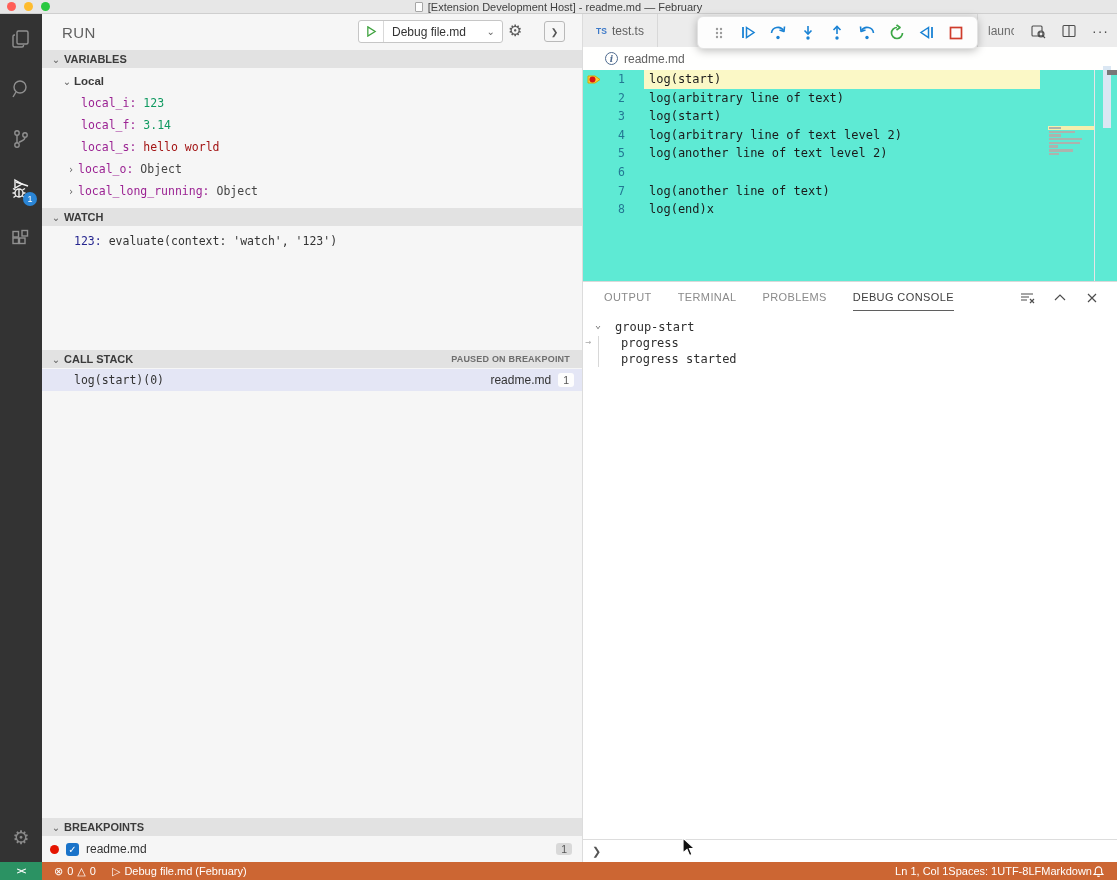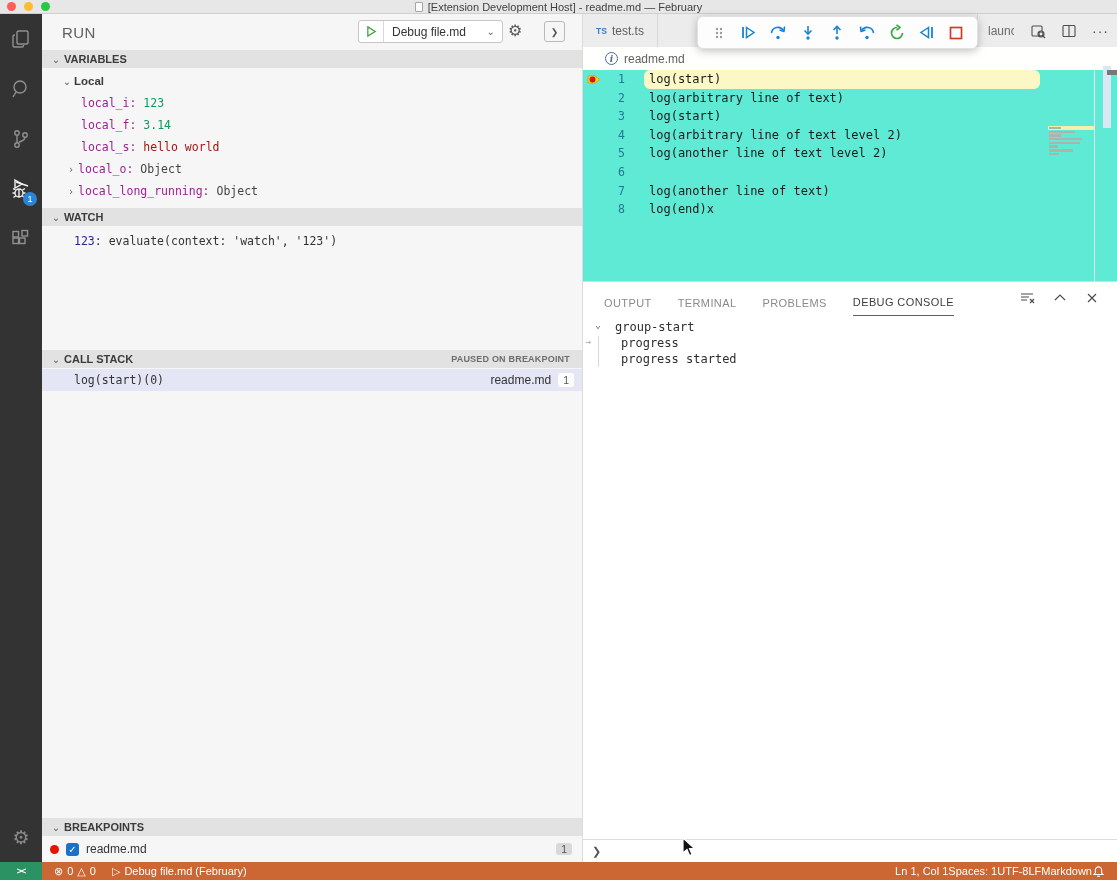--- a/index.html
+++ b/index.html
@@ -67,39 +67,39 @@
   .editor-actions { position:absolute; right:8px; top:0; height:33px; display:flex; align-items:center; gap:15px; }
   .editor-actions svg { stroke:#4d4d4d; fill:none; stroke-width:1.1; }
   .ellipsis-ico { color:#4d4d4d; font-size:14px; letter-spacing:1px; }
 
   .breadcrumb { position:absolute; top:33px; left:0; right:0; height:23px; background:#fffffe; display:flex; align-items:center; padding-left:22px; gap:6px; font-size:12px; color:#616161; }
   .info-ico { width:13px; height:13px; border:1.2px solid #4f6b8f; border-radius:50%; color:#4f6b8f; font-size:9px; font-weight:bold; display:flex; align-items:center; justify-content:center; font-family:"DejaVu Serif",serif; font-style:italic; }
 
   .code { position:absolute; top:56px; left:0; right:0; height:211px; }
   .code-line { position:relative; height:18.6px; line-height:18.6px; font-family:"DejaVu Sans Mono",monospace; font-size:12px; color:#1b1b1b; }
   .code-line .ln { position:absolute; left:20px; width:22px; text-align:right; color:#237893; font-size:11.5px; }
-  .code-line .content { position:absolute; left:61px; width:396px; padding-left:5px; white-space:pre;border-radius:6px; }
+  .code-line .content { position:absolute; left:61px; width:396px; padding-left:5px; white-space:pre; }
   .code-line.current .content { background:#fbf8c6; }
   .bp-glyph { position:absolute; left:4px; top:3px; }
 
   .minimap { position:absolute; left:465px; top:56px; width:46px; height:100px; }
   .mm-hl { position:absolute; left:0; top:0; width:46px; height:4px; background:#f5efad; }
   .mm-bar { height:2.4px; background:#adb3ad; margin-bottom:1.3px; }
   .mm-wrap { position:absolute; top:1px; left:1px; }
   .code-divider { position:absolute; left:511px; top:0; width:1px; height:211px; background:#e6e6e6; }
   .or-thumb { position:absolute; right:6px; top:52px; width:8px; height:62px; background:#dbe7f3; }
   .or-mark { position:absolute; right:0; top:56px; width:10px; height:5px; background:#787878; }
 
   
   .dbg-toolbar { position:absolute; left:697px; top:16px; width:281px; height:33px; background:#fdfdfd; border:1px solid #e2e2e2; border-radius:6px; box-shadow:0 2px 8px rgba(0,0,0,.25); display:flex; align-items:center; justify-content:space-around; padding:0 6px; z-index:5; }
   .dbg-btn { width:22px; height:22px; display:flex; align-items:center; justify-content:center; }
 
   
   .panel { position:absolute; top:267px; left:0; right:0; bottom:0; background:#fff; border-top:1px solid #d9d9d9; }
-  .panel-tabs { position:absolute; top:0; left:0; right:0; height:34px; display:flex; align-items:flex-end; padding-left:21px; gap:26px; }
+  .panel-tabs { position:absolute; top:0; left:0; right:0; height:34px; display:flex; align-items:flex-start; padding-left:21px; gap:26px; }
   .ptab { font-size:11px; letter-spacing:.4px; color:#8a8a8a; padding:9px 0 7px; }
   .ptab.active { color:#3d3d3d; border-bottom:1px solid #5f5f5f; }
   .panel-actions { position:absolute; right:18px; top:8px; display:flex; gap:18px; align-items:center; }
   .panel-actions svg { stroke:#4d4d4d; fill:none; stroke-width:1.2; }
   .console { position:absolute; top:37px; left:0; right:0; height:50px; font-family:"DejaVu Sans Mono",monospace; font-size:12px; color:#2e2e2e; }
   .c-row { position:absolute; height:16px; line-height:16px; }
   .c-chev { position:absolute; left:12px; top:0; color:#616161; font-size:10px; }
   .c-arrow { position:absolute; left:2px; top:17px; color:#a8a8a8; font-size:10px; }
   .c-guide { position:absolute; left:15px; top:17px; width:1px; height:31px; background:#d8d8d8; }
   .console-input { position:absolute; bottom:0; left:0; right:0; height:23px; border-top:1px solid #ddd; display:flex; align-items:center; }

